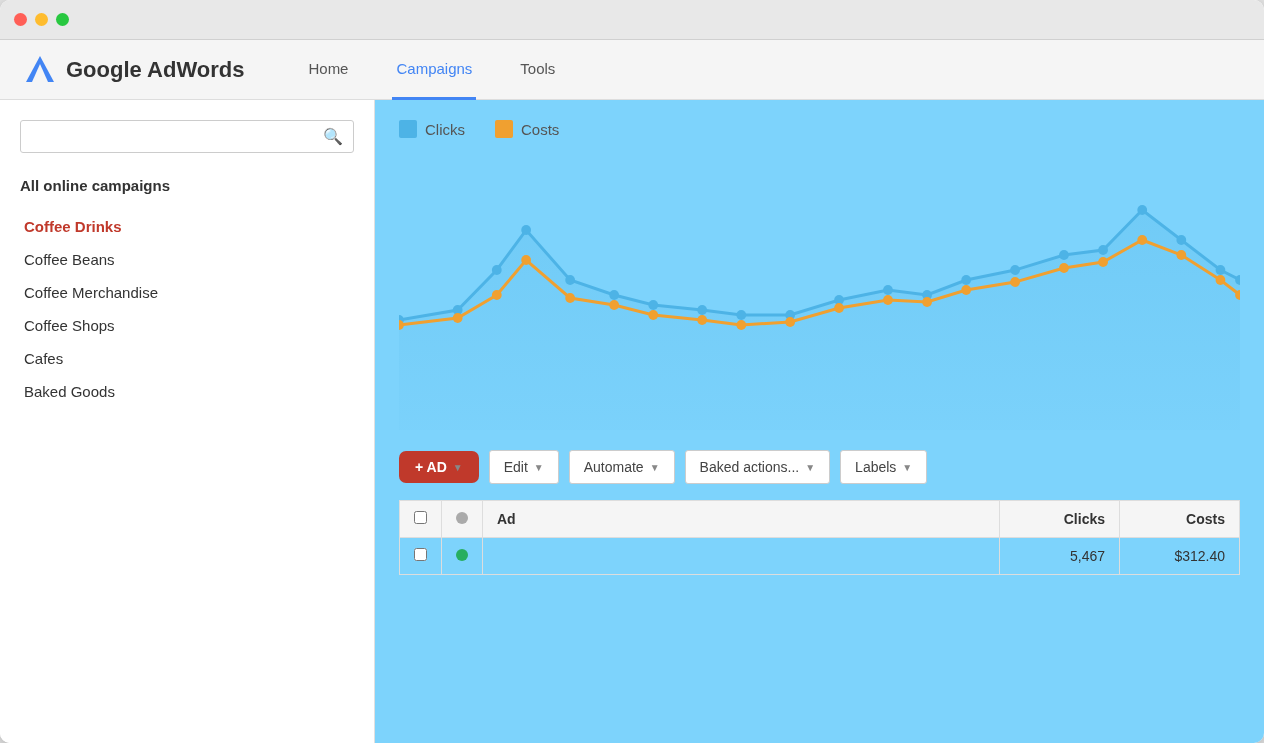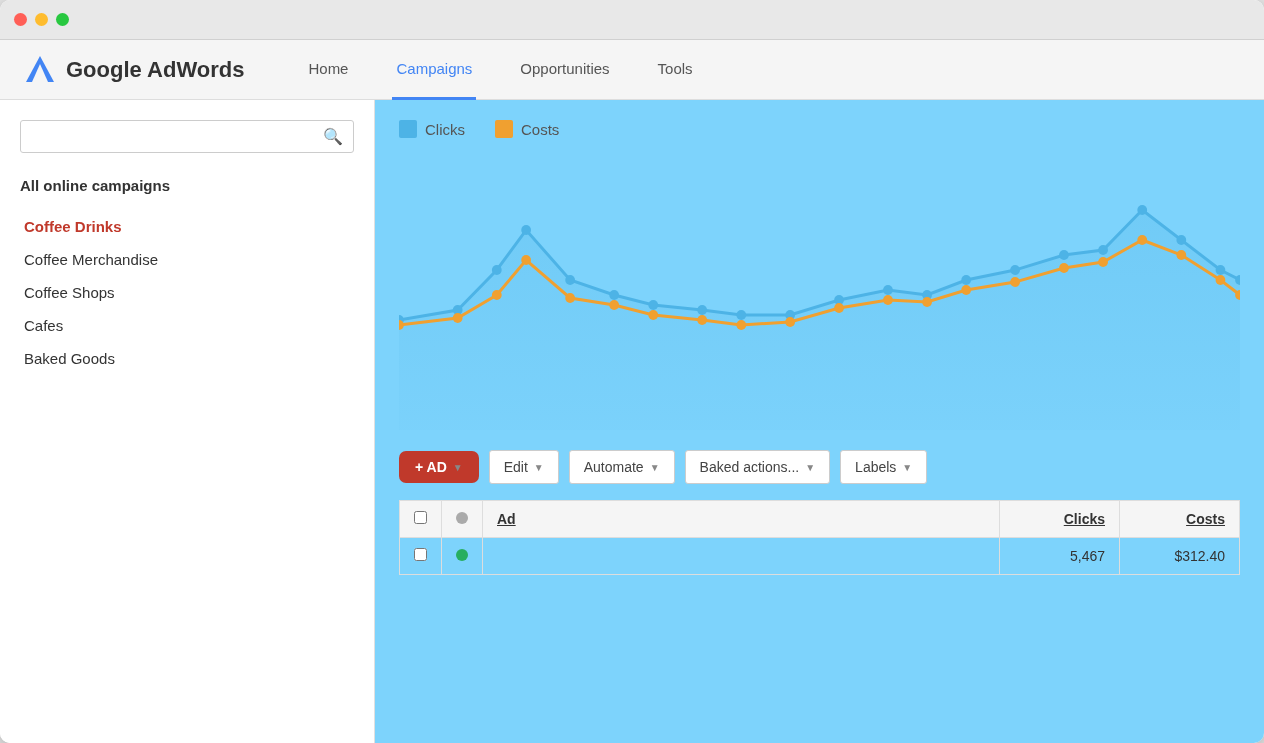--- a/index.html
+++ b/index.html
@@ -213,21 +213,20 @@
       border-collapse: collapse;
       font-size: 14px;
     }
     .data-table th {
       background: #f5f5f5;
       border: 1px solid #ddd;
       padding: 10px 14px;
       text-align: left;
       font-weight: 600;
       color: #333;
-      text-decoration: underline;
     }
     .data-table td {
       border: 1px solid #ddd;
       padding: 10px 14px;
       color: #333;
     }
     .data-table th.right, .data-table td.right {
       text-align: right;
     }
     .col-checkbox { width: 40px; text-align: center; }
@@ -261,33 +260,33 @@
           <polygon points="16,2 30,28 2,28" fill="#4285f4"></polygon>
           <polygon points="16,10 24,28 8,28" fill="#f5f5f5"></polygon>
         </svg>
       </div>
       <span class="logo-text">
         <span>Google </span><span style="font-weight:700;">AdWords</span>
       </span>
     </div>
     <a class="nav-link">Home</a>
     <a class="nav-link active">Campaigns</a>
-    <a class="nav-link">Opportunities</a>
     <a class="nav-link">Tools</a>
   </div>
 
   <div class="main-layout">
 
     <div class="sidebar">
       <div class="search-box">
         <input type="text" placeholder="" style="">
         <span class="search-icon-svg">🔍</span>
       </div>
       <div class="sidebar-section-title">All online campaigns</div>
       <div class="sidebar-item active">Coffee Drinks</div>
+      <div class="sidebar-item">Coffee Beans</div>
       <div class="sidebar-item">Coffee Merchandise</div>
       <div class="sidebar-item">Coffee Shops</div>
       <div class="sidebar-item">Cafes</div>
       <div class="sidebar-item">Baked Goods</div>
     </div>
 
     <div class="content">
 
       <div class="chart-legend">
         <div class="legend-item">

